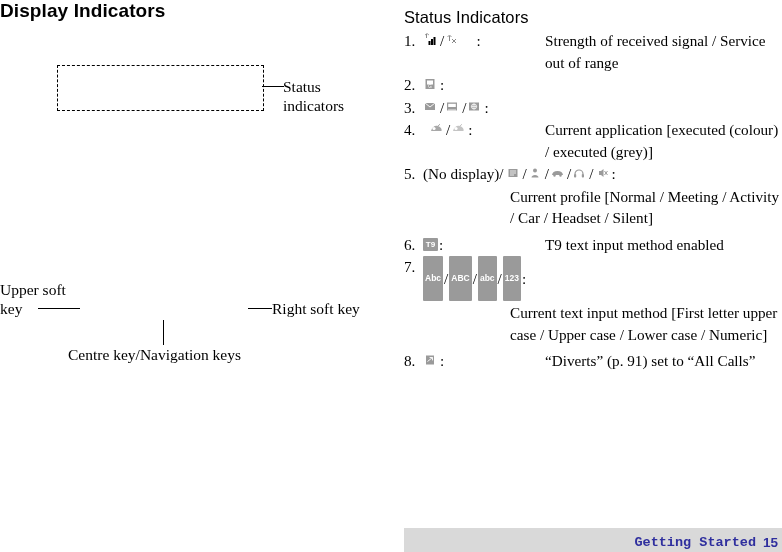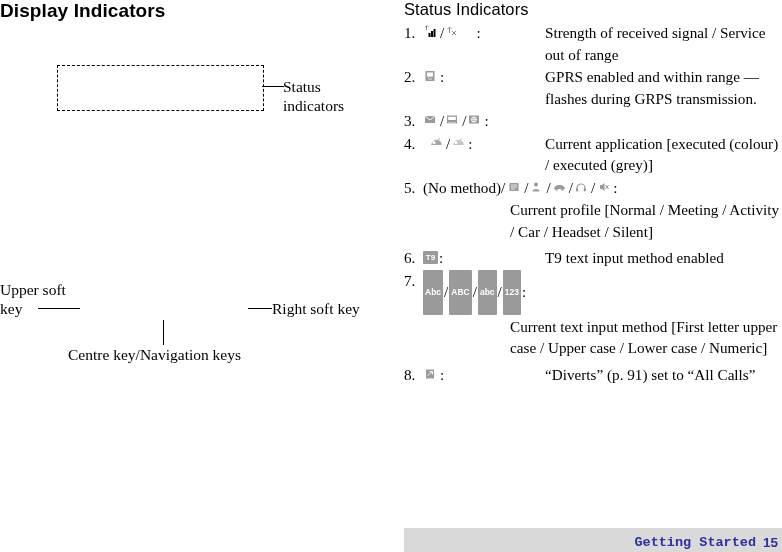--- a/index.html
+++ b/index.html
@@ -109,21 +109,21 @@
     top: 345px;
     font-size: 15.5px;
     line-height: 19px;
     white-space: nowrap;
   }
 
   
   .right-col {
     position: absolute;
     left: 404px;
-    top: 0;
+    top: 8px;
     width: 378px;
   }
   .right-title {
     font-family: "Liberation Sans", sans-serif;
     font-size: 16.5px;
     margin: 0 0 3px 0;
     letter-spacing: 0.1px;
   }
   .ind-row {
     display: flex;
@@ -297,21 +297,20 @@
       <div class="ind-icons">
         <span class="ic">
           <svg width="14" height="14" viewBox="0 0 14 14">
             <rect x="2.5" y="2" width="9" height="10" fill="#9a9a9a"></rect>
             <rect x="4" y="3.5" width="6" height="4" fill="#ffffff"></rect>
             <text x="7" y="11" font-size="4.5" fill="#ffffff" text-anchor="middle" font-family="Liberation Sans, sans-serif">G</text>
           </svg>
         </span>
         <span class="colon">:</span>
       </div>
-      <div class="ind-desc">GPRS enabled and within range — flashes during GRPS transmission.</div>
     </div>
 
     <div class="ind-row">
       <div class="ind-num">3.</div>
       <div class="ind-icons">
         <span class="ic">
           <svg width="14" height="13" viewBox="0 0 14 13">
             <rect x="2" y="3" width="10" height="7" fill="#9a9a9a"></rect>
             <path d="M2 3 L7 7 L12 3" stroke="#ffffff" stroke-width="0.9" fill="none"></path>
           </svg>
@@ -356,21 +355,21 @@
           </svg>
         </span>
         <span class="colon">:</span>
       </div>
       <div class="ind-desc">Current application [executed (colour) / executed (grey)]</div>
     </div>
 
     <div class="ind-row">
       <div class="ind-num">5.</div>
       <div class="ind-icons wide">
-        <span class="nodisp">(No method)/</span>
+        <span class="nodisp">(No display)/</span>
         <span class="ic">
           <svg width="14" height="14" viewBox="0 0 14 14">
             <rect x="2.5" y="3" width="9" height="8" fill="#9a9a9a"></rect>
             <path d="M4 5 L10 5 M4 7 L10 7 M4 9 L8 9" stroke="#ffffff" stroke-width="0.8"></path>
           </svg>
         </span>
         <span class="sep">/</span>
         <span class="ic">
           <svg width="14" height="14" viewBox="0 0 14 14">
             <circle cx="7" cy="4.5" r="2" fill="#9a9a9a"></circle>

